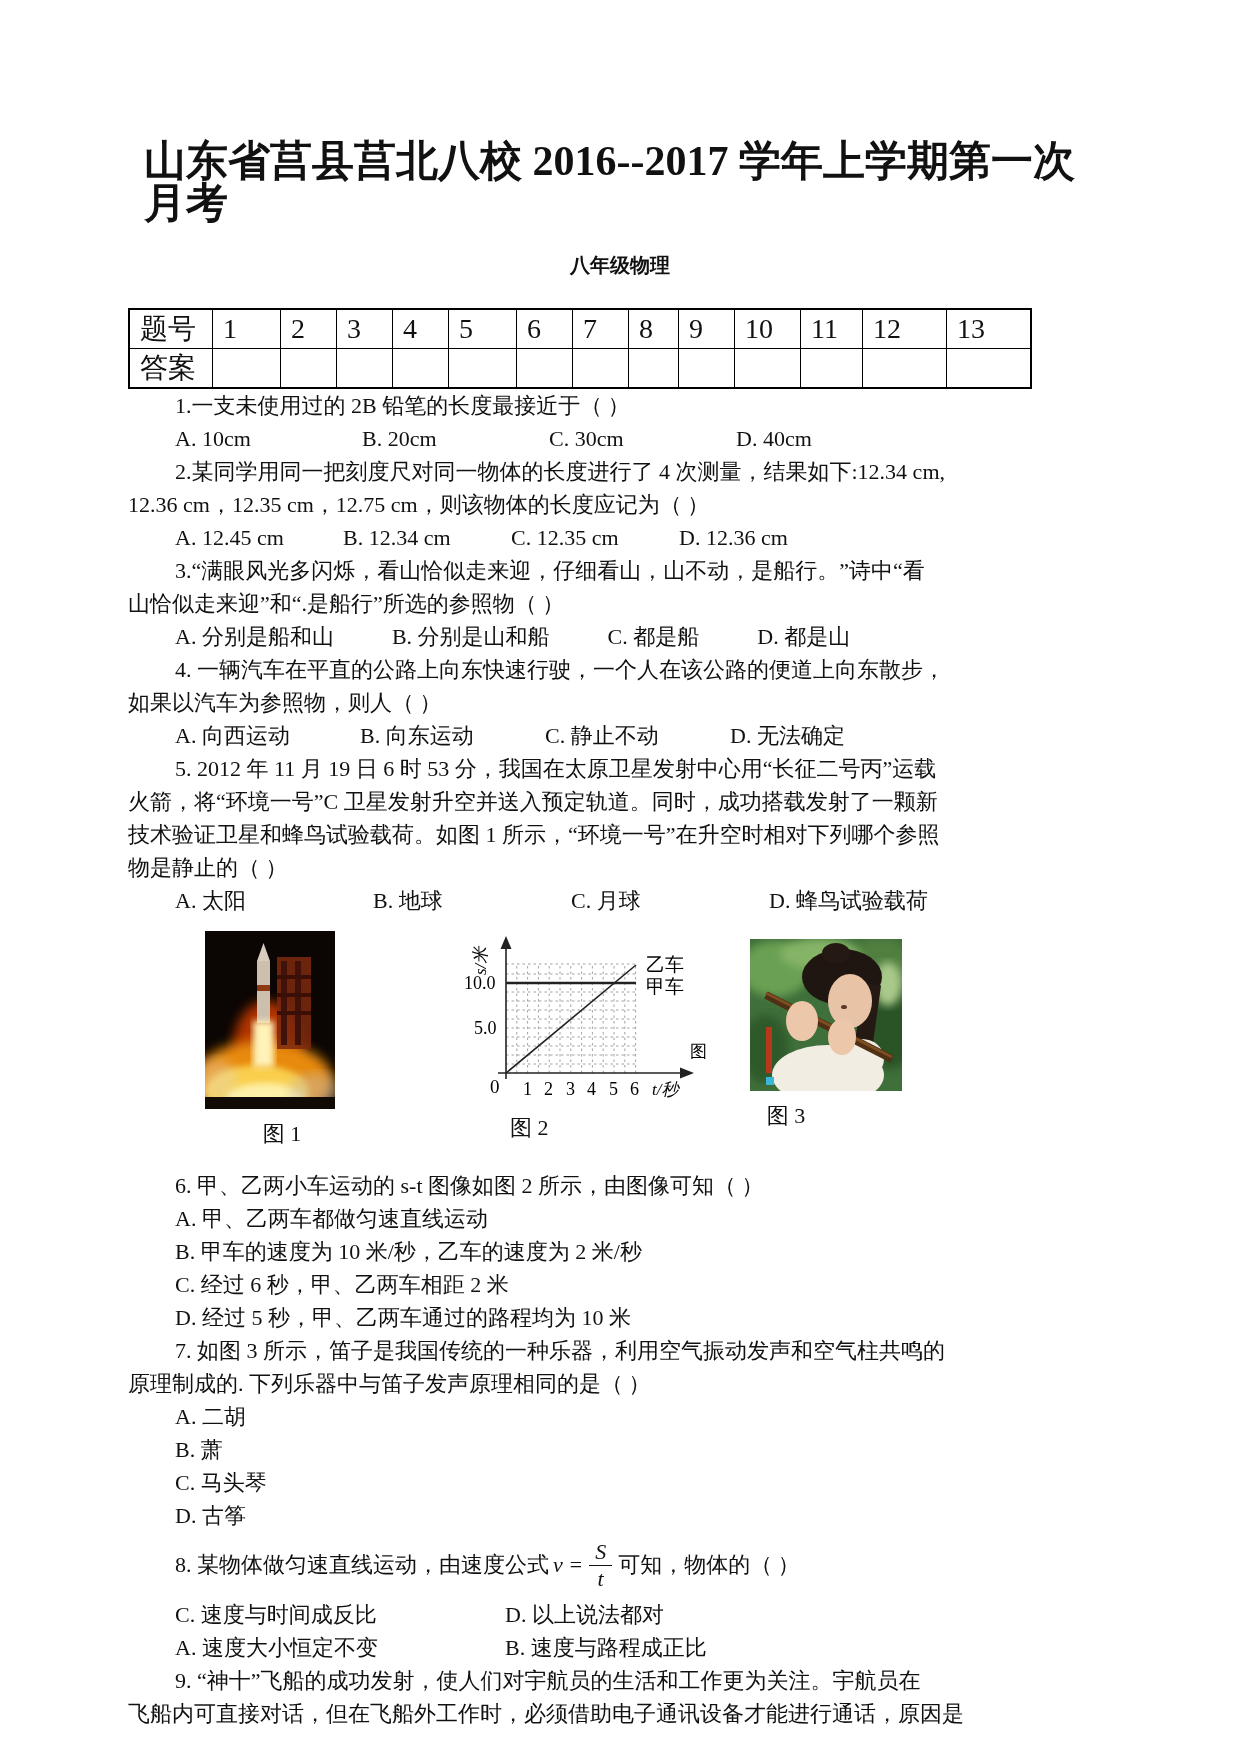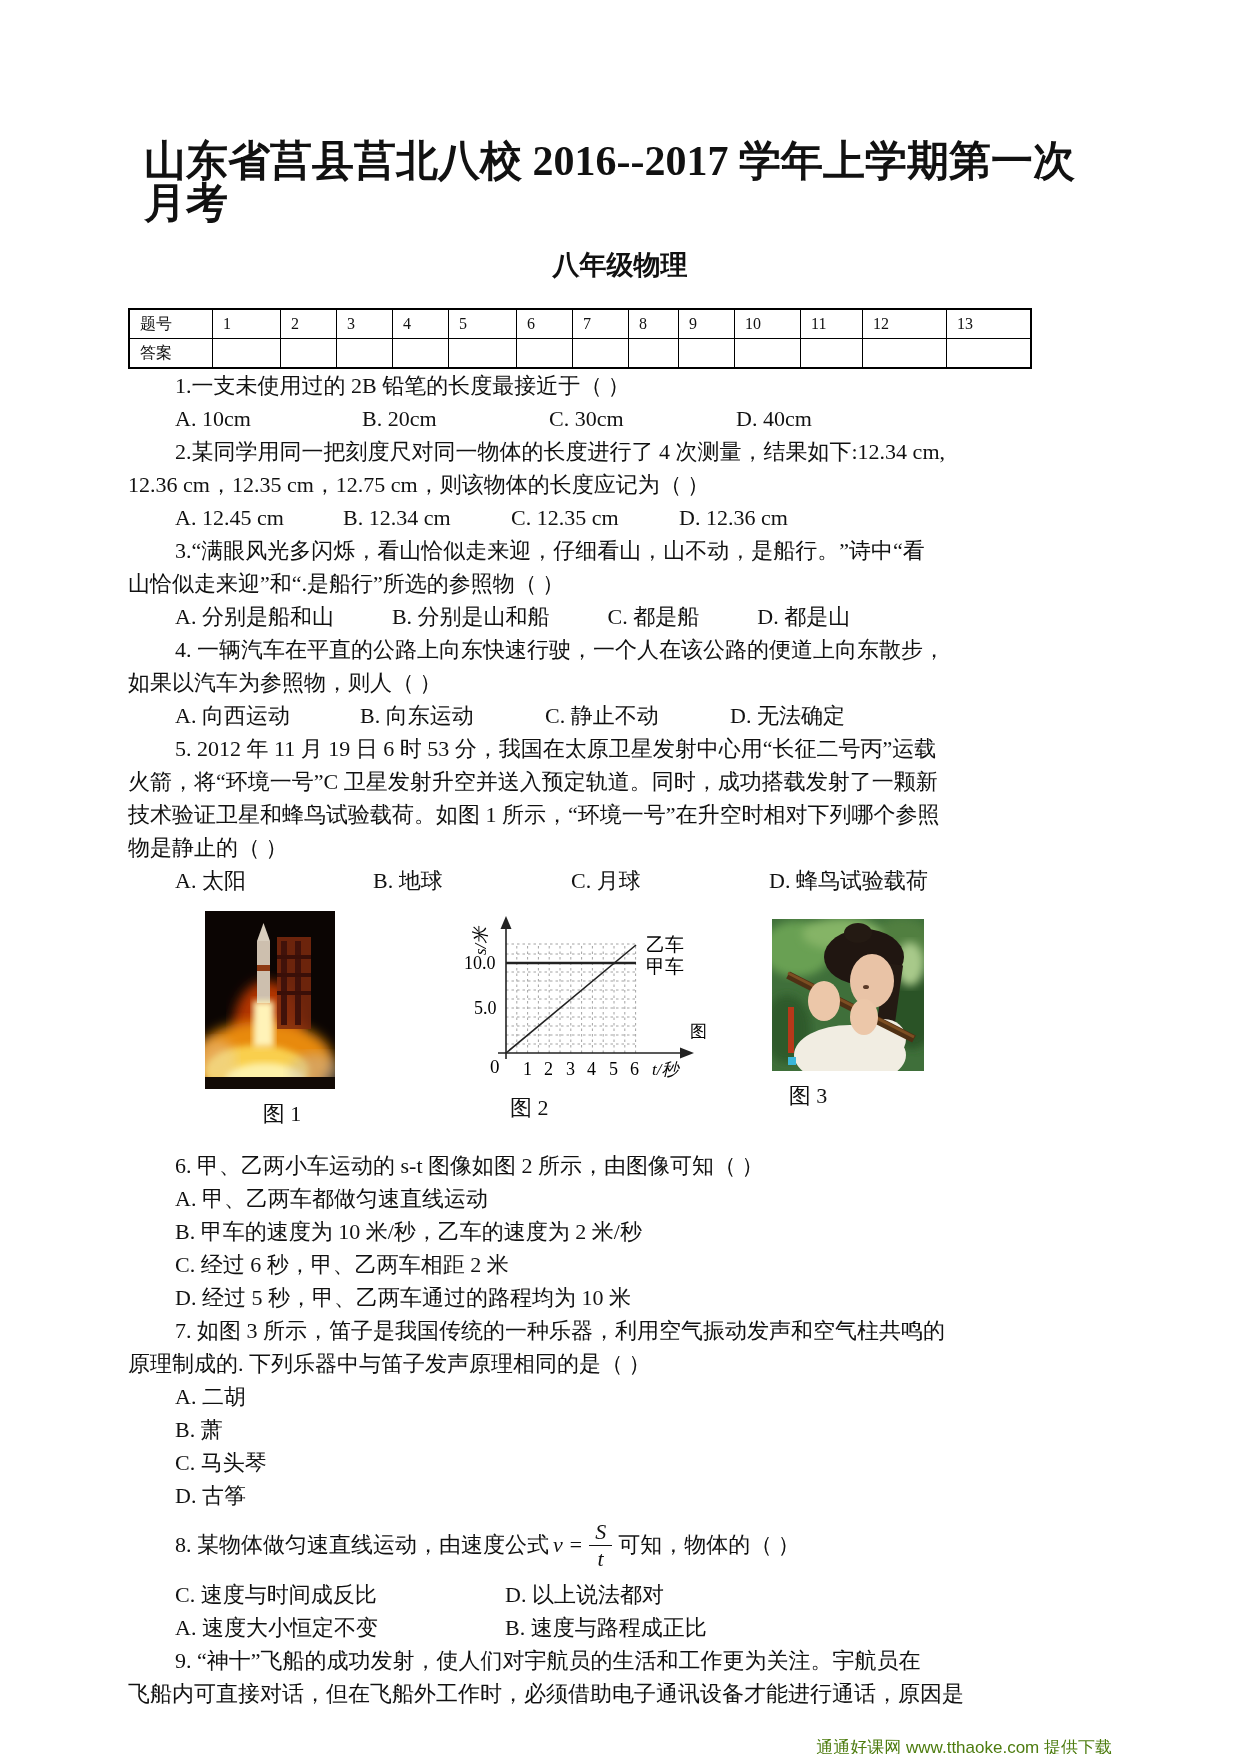--- a/index.html
+++ b/index.html
@@ -1,42 +1,42 @@
 <!DOCTYPE html>
 <html><head>
 <meta charset="utf-8">
 <style>
   html,body{margin:0;padding:0;background:#ffffff;}
   body{width:1240px;height:1754px;overflow:hidden;box-sizing:border-box;
        padding:124px 128px 0 128px;
        font-family:"Liberation Serif","DejaVu Serif",serif;color:#111;}
   .title{font-size:42px;font-weight:bold;text-align:left;line-height:42px;margin:16px;}
-  .subtitle{font-size:27px;font-weight:bold;text-align:center;line-height:38px;margin:22px 0 0 0;}
+  .subtitle{font-size:20px;font-weight:bold;text-align:center;line-height:38px;margin:22px 0 0 0;}
   table.ans{border-collapse:collapse;margin-top:24px;table-layout:fixed;}
-  table.ans td{border:1px solid #000;height:28px;font-size:16px;padding:0 0 0 10px;
+  table.ans td{border:1px solid #000;height:28px;font-size:28px;padding:0 0 0 10px;
        font-family:"Liberation Serif","DejaVu Serif",serif;}
   table.ans{border:2px solid #000;}
   td.rowlab{width:72px;}
   .ln{font-size:22px;line-height:33px;white-space:nowrap;margin:0;}
   .indent{padding-left:47px;}
   .heading{font-weight:bold;font-size:23px;line-height:36px;margin-top:8px;}
   .opts{display:flex;padding-left:47px;}
   .opts span{display:inline-block;}
   .g-q1 span:not(:last-child){width:187px;}
   .g-q2 span:not(:last-child){width:168px;}
   .g-q3{column-gap:58px;}
   .g-q4 span:not(:last-child){width:185px;}
   .g-q5 span:not(:last-child){width:198px;}
   .g-q7{column-gap:48px;flex-direction:column;}
   .g-q8 span:first-child{width:330px;}
   .figrow{position:relative;height:238px;margin-top:14px;}
   .fig{position:absolute;top:0;}
   .fig1{left:77px;width:154px;}
   .fig2{left:300px;width:300px;}
-  .fig3{left:644px;width:152px;top:8px;}
+  .fig3{left:622px;width:152px;top:8px;}
   .caption{font-size:22px;margin-top:6px;text-align:center;}
   .cap2{width:300px;text-align:left;padding-left:82px;box-sizing:border-box;}
   .cap3{transform:translateX(-40px);}
   .ln-q8{height:66px;display:flex;align-items:center;white-space:nowrap;
          font-size:22px;padding-left:47px;}
   .frac{display:inline-flex;flex-direction:column;align-items:center;
         vertical-align:middle;margin:0 6px;font-style:italic;line-height:26px;}
   .frac .num{border-bottom:1.5px solid #111;padding:0 6px;}
   .it{font-style:italic;}
   .footer{font-size:17px;color:#4d7c0f;text-align:right;margin-top:26px;

